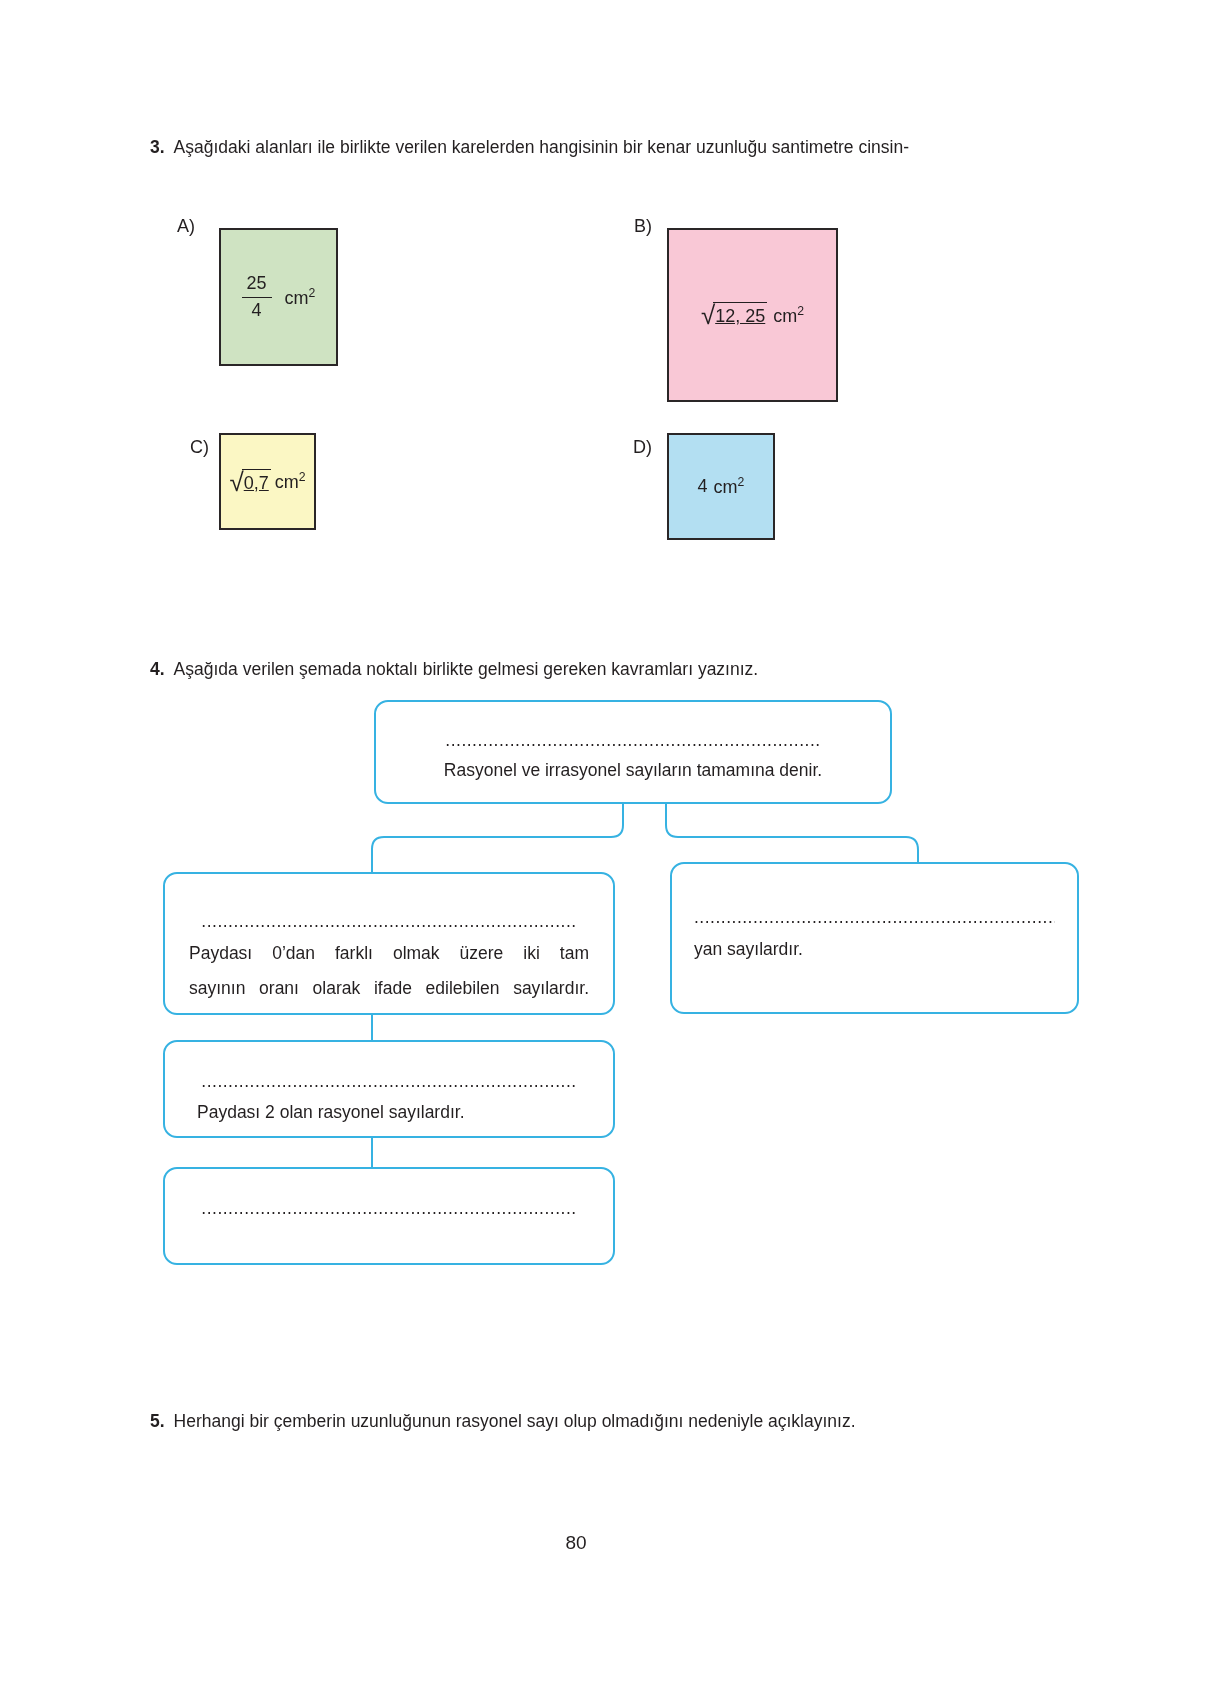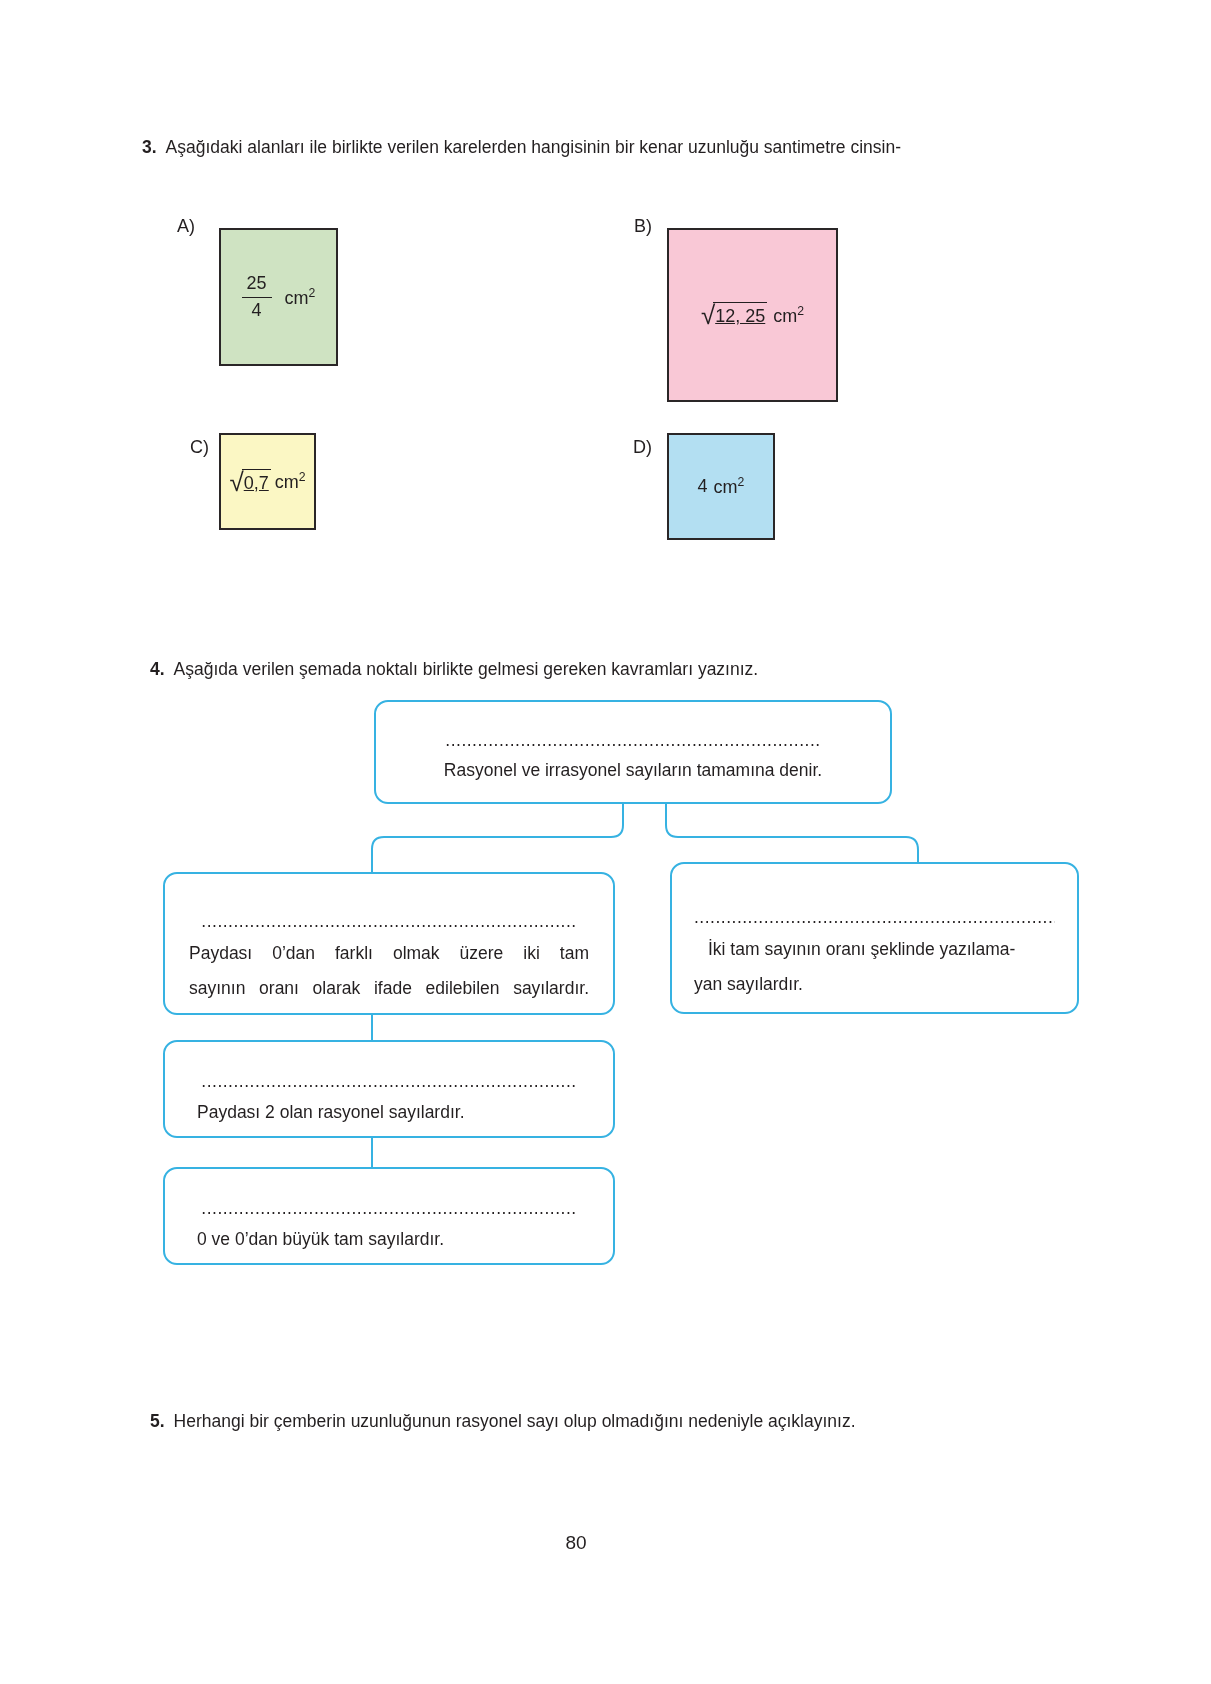--- a/index.html
+++ b/index.html
@@ -59,21 +59,21 @@
   .dbox-small{padding:24px 24px 0 24px;line-height:32px;}
   .dbox-small .btext{text-indent:8px;}
   svg.connectors{position:absolute;left:0;top:0;pointer-events:none;}
   svg.connectors path{fill:none;stroke:var(--accent);stroke-width:2px;}
   
   .pagenum{font-size:19px;color:var(--ink);}
 </style>
 </head>
 <body>
 
-<div class="abs qblock" style="left:115px;top:128px;width:990px;">
+<div class="abs qblock" style="left:123px;top:128px;width:990px;">
   <div class="qline1"><span class="qnum">3.</span><span>Aşağıdaki alanları ile birlikte verilen karelerden hangisinin bir kenar uzunluğu santimetre cinsin-</span></div>
 </div>
 
 <div class="abs optlabel" style="left:177px;top:216px;">A)</div>
 <div class="square sq-green" style="left:219px;top:228px;width:119px;height:138px;">
   <span class="frac">
     <span class="num">25</span>
     <span class="den">4</span>
   </span>
   <span class="unit"><span>cm</span><sup>2</sup></span>
@@ -120,31 +120,29 @@
 </div>
 
 <div class="dbox dbox-rational" style="left:163px;top:872px;width:452px;height:143px;">
   <div class="dots">......................................................................</div>
   <div class="jline">Paydası 0’dan farklı olmak üzere iki tam</div>
   <div class="jline">sayının oranı olarak ifade edilebilen sayılardır.</div>
 </div>
 
 <div class="dbox dbox-irrational" style="left:670px;top:862px;width:409px;height:152px;">
   <div class="dots">......................................................................</div>
-  <div class="iline1">İki tam sayının oranı şeklinde yazılama-</div>
   <div>yan sayılardır.</div>
 </div>
 
 <div class="dbox dbox-small" style="left:163px;top:1040px;width:452px;height:98px;">
   <div class="dots">......................................................................</div>
   <div class="btext">Paydası 2 olan rasyonel sayılardır.</div>
 </div>
 
 <div class="dbox dbox-small" style="left:163px;top:1167px;width:452px;height:98px;">
   <div class="dots">......................................................................</div>
-  <div class="btext">0 ve 0’dan büyük tam sayılardır.</div>
 </div>
 
 <div class="abs qblock" style="left:150px;top:1402px;width:990px;">
   <span class="qnum">5.</span><span>Herhangi bir çemberin uzunluğunun rasyonel sayı olup olmadığını nedeniyle açıklayınız.</span>
 </div>
 
 <div class="abs pagenum" style="left:552px;top:1532px;width:48px;text-align:center;">80</div>
 
 </body></html>

